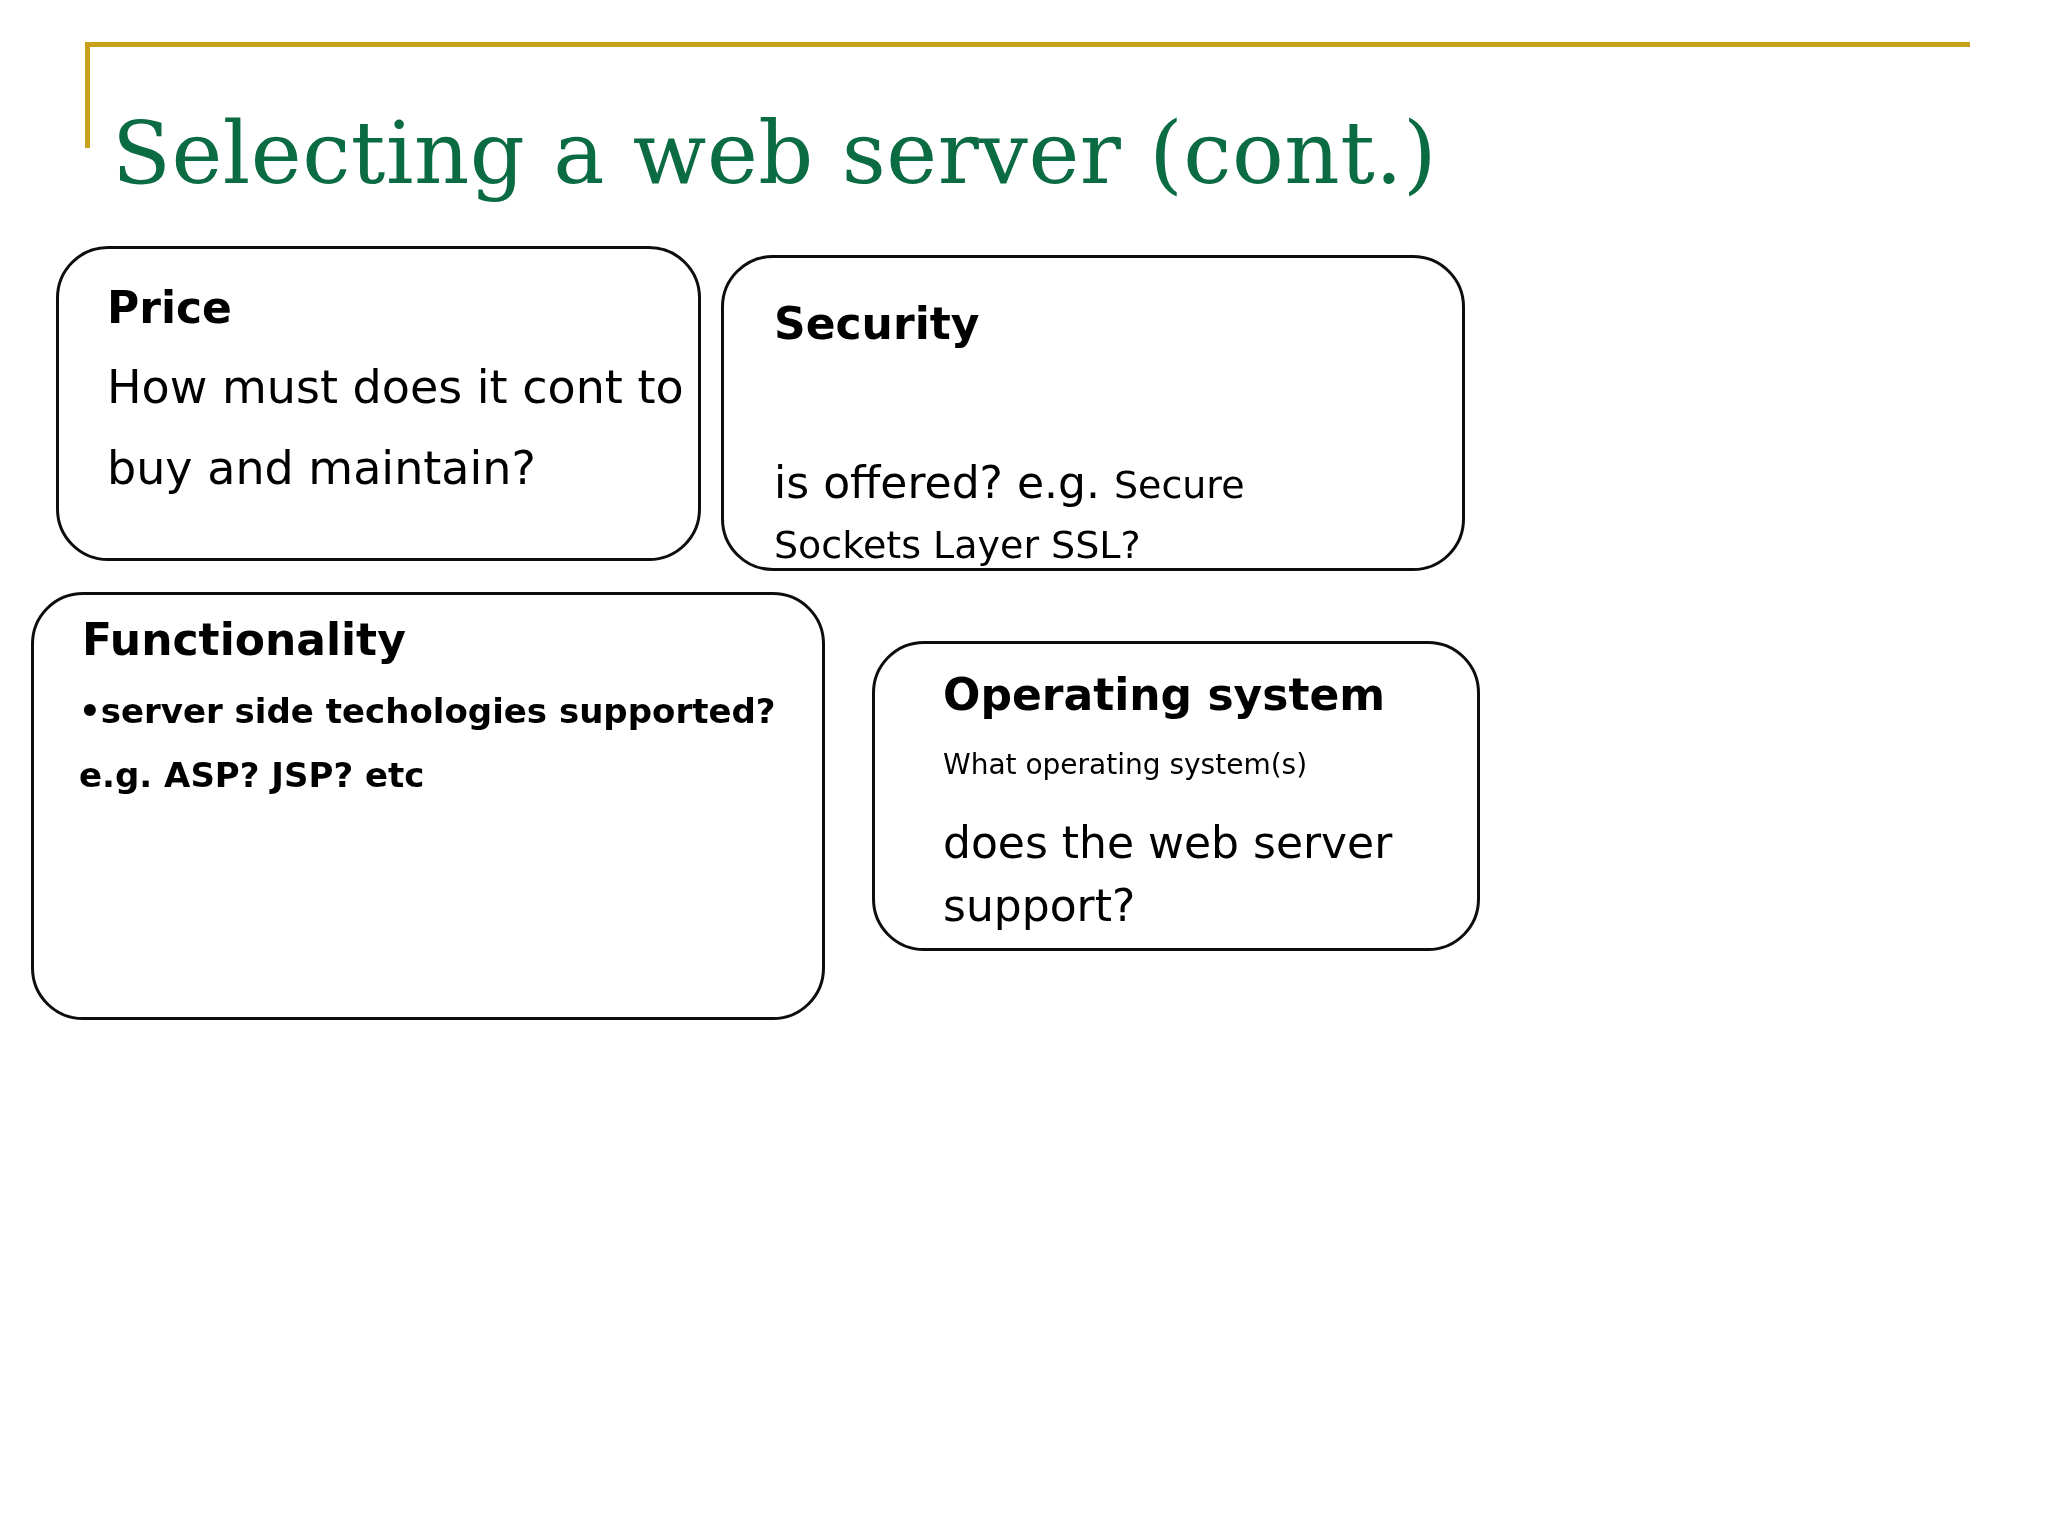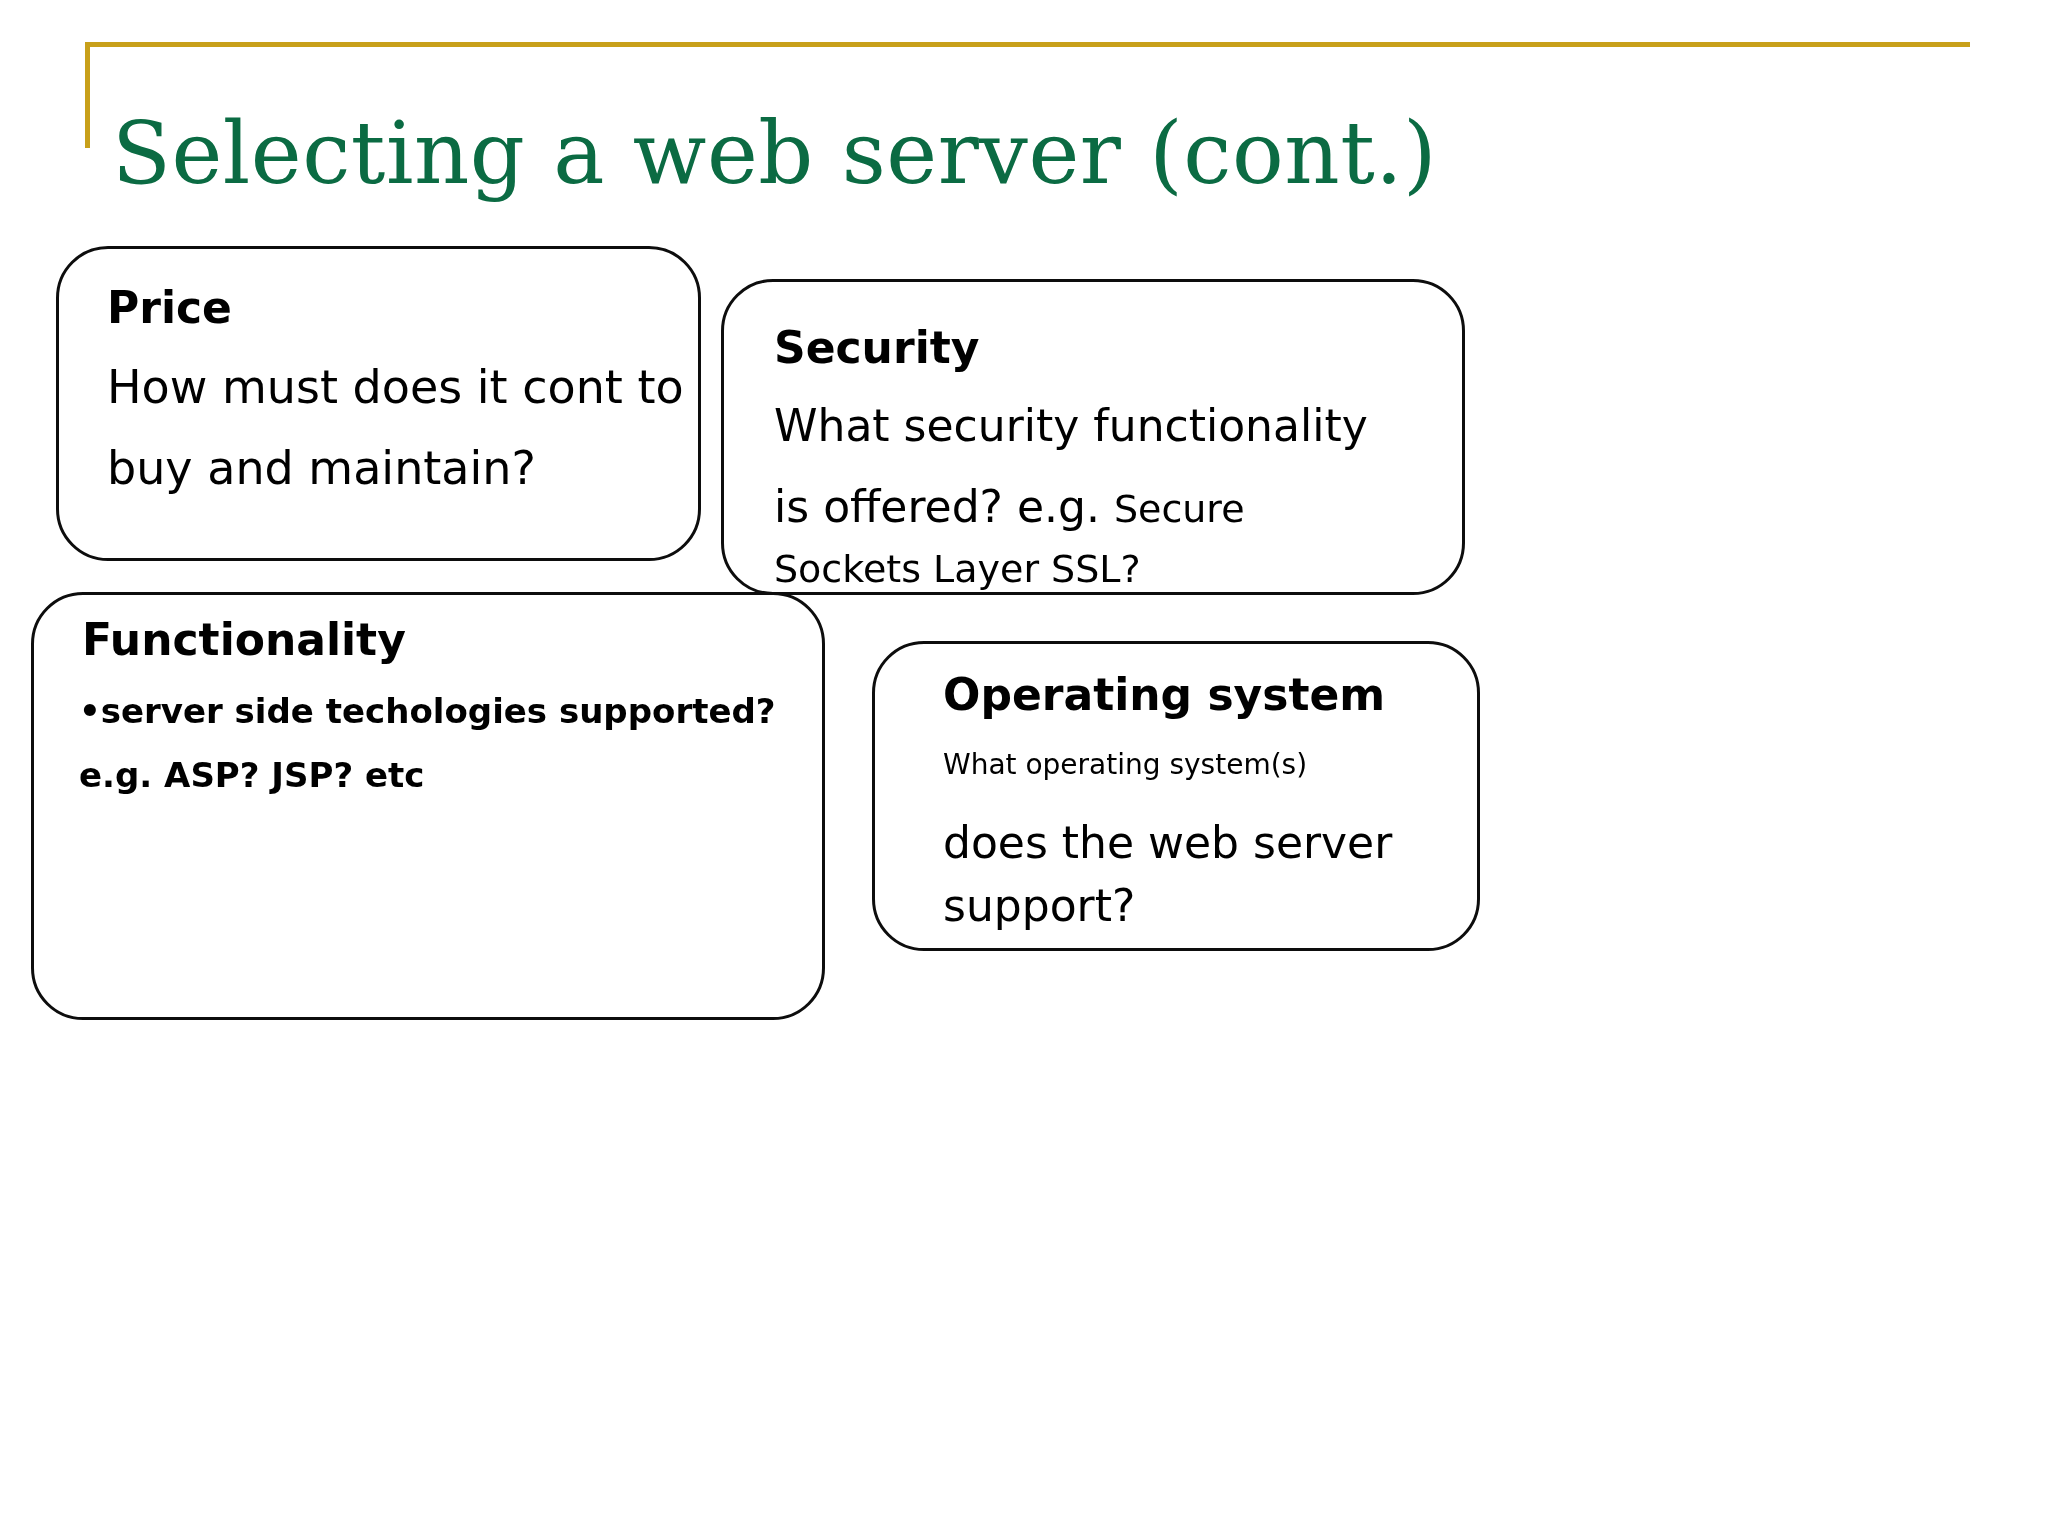--- a/index.html
+++ b/index.html
@@ -114,21 +114,20 @@
     font-size: 46px;
     white-space: nowrap;
   }
 
   
   #box-security {
     left: 721px;
     top: 255px;
     width: 744px;
     height: 316px;
-    margin-top: 24px;
   }
   #box-security .box-heading {
     position: absolute;
     left: 50px;
     top: 43px;
     font-size: 44px;
   }
   #box-security .line1 {
     position: absolute;
     left: 50px;
@@ -244,21 +243,20 @@
     <div class="box-inner">
       <div class="box-heading">Price</div>
       <div class="box-body line1">How must does it cont to</div>
       <div class="box-body line2">buy and maintain?</div>
     </div>
   </div>
 
   <div class="box" id="box-security">
     <div class="box-inner">
       <div class="box-heading">Security</div>
-      <div class="box-body line1">What security functionality</div>
       <div class="box-body line2">
         <span>is offered? e.g.</span><span>&nbsp;</span><span class="small-run">Secure</span>
       </div>
       <div class="box-body line3">Sockets Layer SSL?</div>
     </div>
   </div>
 
   <div class="box" id="box-functionality">
     <div class="box-inner">
       <div class="box-heading">Functionality</div>

